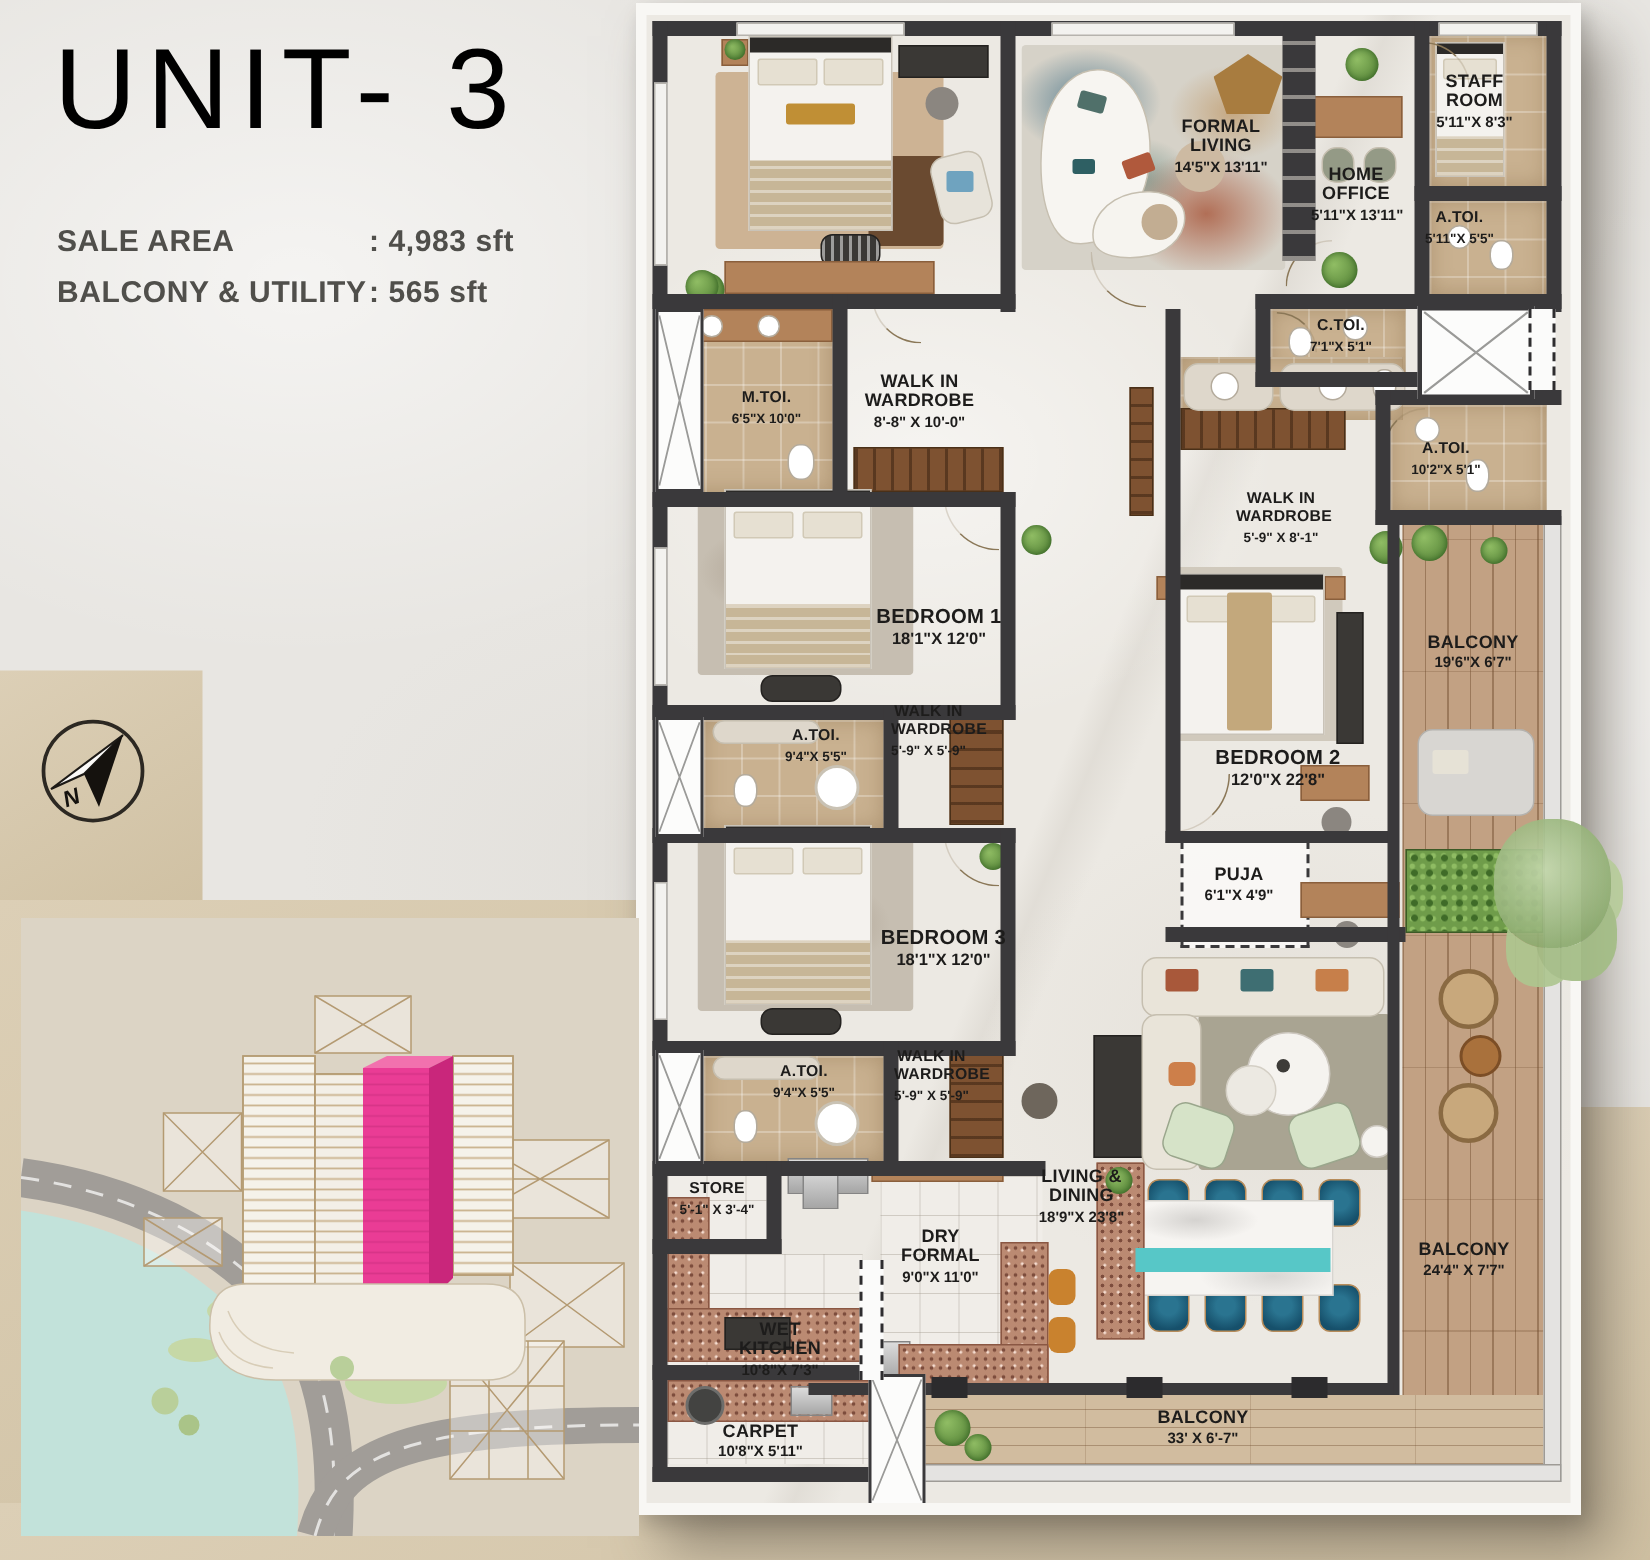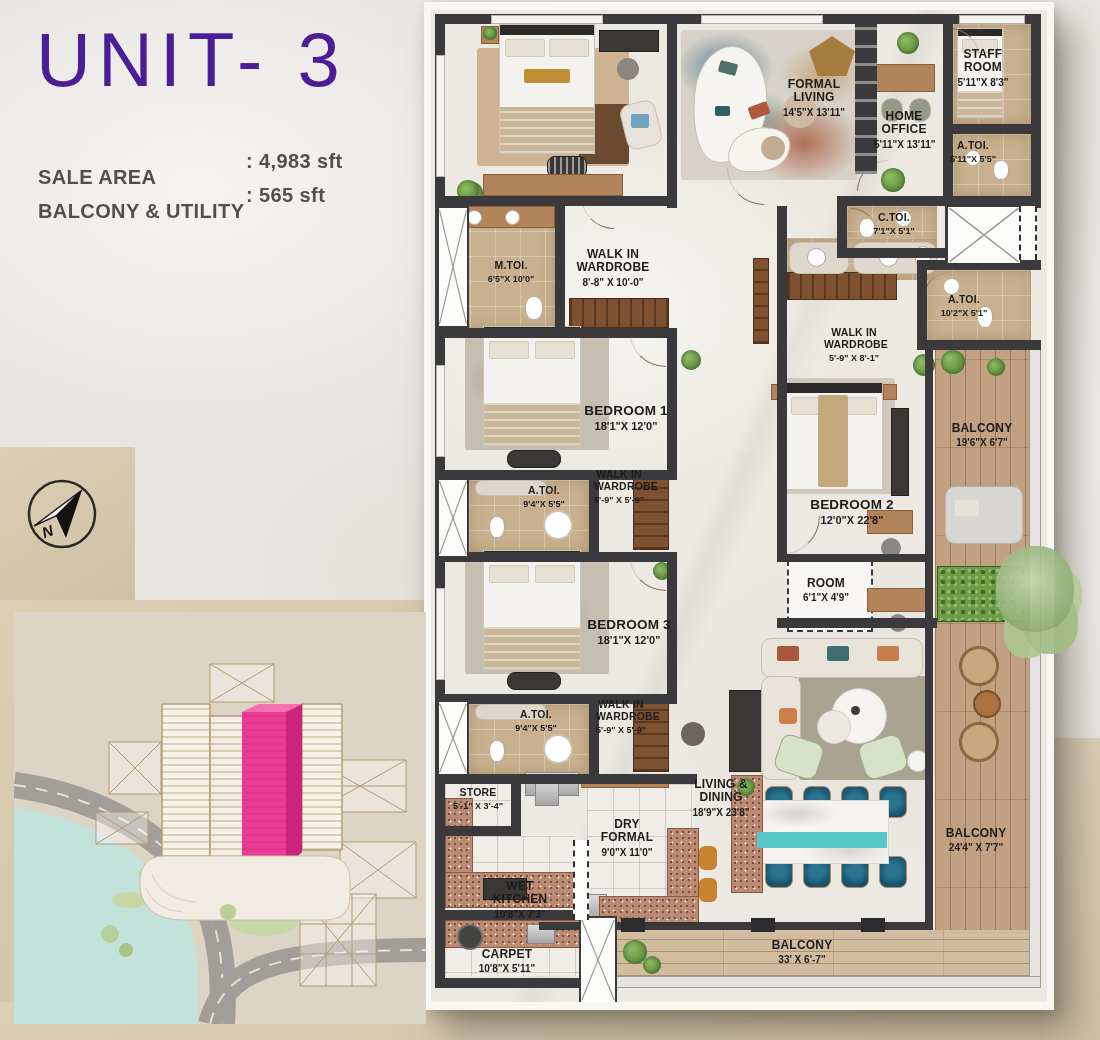--- a/index.html
+++ b/index.html
@@ -9,24 +9,24 @@
     background:
       radial-gradient(620px 420px at 18% 18%, rgba(255,255,255,.55), transparent 60%),
       radial-gradient(520px 360px at 72% 8%, rgba(208,204,198,.30), transparent 60%),
       radial-gradient(700px 520px at 92% 42%, rgba(255,255,255,.45), transparent 60%),
       radial-gradient(400px 300px at 40% 55%, rgba(210,206,199,.25), transparent 60%),
       #e8e6e2;
   }
   .abs{position:absolute}
   .bz{position:absolute;background:linear-gradient(150deg,#dccfb6,#cfc0a2)}
   
-  .title{position:absolute;left:36px;top:16px;font-size:76px;font-weight:300;color:#4c1d95;letter-spacing:7px;white-space:nowrap}
+  .title{position:absolute;left:36px;top:16px;font-size:76px;font-weight:300;color:#000000;letter-spacing:7px;white-space:nowrap}
   .stats{position:absolute;left:38px;top:150px;width:345px}
   .srow{position:relative;height:34px;font-size:20px;font-weight:700;color:#504f4b;letter-spacing:.4px}
-  .sl{position:absolute;left:0;top:16px;white-space:nowrap}
+  .sl{position:absolute;left:0;top:0;white-space:nowrap}
   .sv{position:absolute;left:208px;top:0;white-space:nowrap}
   
   #plan-card{position:absolute;left:424px;top:2px;width:630px;height:1008px;background:#f8f7f4;
     box-shadow:18px 22px 34px rgba(85,78,66,.50), 4px 6px 12px rgba(0,0,0,.18);}
   #plan{position:absolute;left:7px;top:8px;width:616px;height:992px;overflow:hidden;
     background:
       radial-gradient(340px 260px at 30% 30%, rgba(255,255,255,.5), transparent 70%),
       radial-gradient(300px 240px at 70% 70%, rgba(214,208,198,.35), transparent 70%),
       linear-gradient(112deg, transparent 47%, rgba(176,169,158,.18) 49%, transparent 52%),
       #ece9e3;}
@@ -484,21 +484,21 @@
       </div>
   <div class="rlbl md" style="left:551px;top:425px;width:90px">
         <div class="rname">BALCONY</div>
         <div class="rdims">19'6"X 6'7"</div>
       </div>
   <div class="rlbl lg" style="left:421px;top:502px;width:120px">
         <div class="rname">BEDROOM 2</div>
         <div class="rdims">12'0"X 22'8"</div>
       </div>
   <div class="rlbl md" style="left:395px;top:580px;width:70px">
-        <div class="rname">ROOM</div>
+        <div class="rname">PUJA</div>
         <div class="rdims">6'1"X 4'9"</div>
       </div>
   <div class="rlbl lg" style="left:198px;top:622px;width:130px">
         <div class="rname">BEDROOM 3</div>
         <div class="rdims">18'1"X 12'0"</div>
       </div>
   <div class="rlbl sm" style="left:105px;top:711px;width:90px">
         <div class="rname">A.TOI.</div>
         <div class="rdims">9'4"X 5'5"</div>
       </div>

